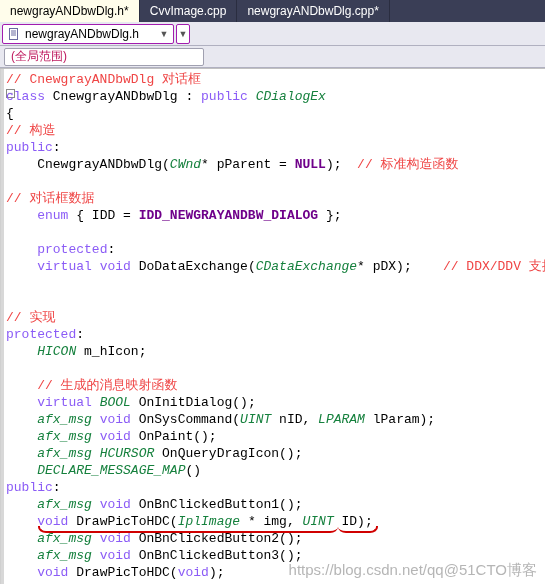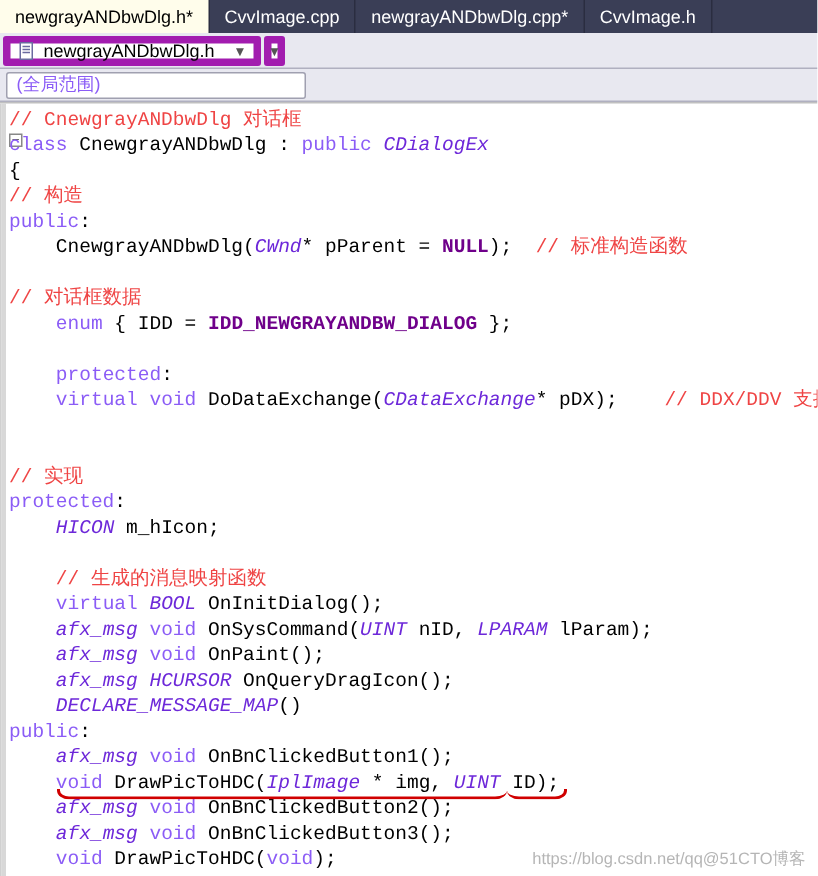--- a/index.html
+++ b/index.html
@@ -40,21 +40,21 @@
     background: #e8e8f0;
     height: 24px;
     border-bottom: 1px solid #b0b0c0;
     padding: 0 2px;
     gap: 2px;
   }
   .navcombo {
     display: flex;
     align-items: center;
     background: #fff;
-    border: 5px solid #a21caf;
+    border: 1px solid #a21caf;
     height: 20px;
     padding: 0 4px;
     border-radius: 2px;
   }
   .navcombo .ico { width: 14px; height: 14px; margin-right: 4px; }
   .navcombo .txt { flex: 1; white-space: nowrap; overflow: hidden; }
   .navcombo .drop { width: 10px; text-align: center; color: #555; font-size: 9px; }
   .navcombo.file { width: 172px; }
   .navcombo.split { width: 14px; padding:0; justify-content:center;}
   .navcombo.path { flex: 1; min-width: 0; }
@@ -68,21 +68,21 @@
   }
   .scopecombo {
     background: #fff;
     border: 1px solid #a0a0b0;
     height: 18px;
     display: flex;
     align-items: center;
     padding: 0 6px;
     border-radius: 2px;
     width: 200px;
-    color: #8b5cf6;
+    color: #be185d;
   }
   .editor {
     display: flex;
     height: calc(100% - 68px);
     border-top: 1px solid #c0c0c0;
   }
   .gutter {
     width: 22px;
     background: #f0f0f0;
     border-right: 1px solid #d0d0d0;
@@ -106,51 +106,50 @@
     font-family: Consolas, "Courier New", monospace;
     font-size: 13px;
     line-height: 17px;
     white-space: pre;
     color: #000;
     position: relative;
     border-left: 3px solid #d8d8d8;
   }
   .c-comment { color: #ef4444; }
   .c-keyword { color: #8b5cf6; }
-  .c-type    { color: #6d28d9; font-style: italic; }
+  .c-type    { color: #15803d; font-style: italic; }
   .c-macro   { color: #6F008A; font-weight: bold; }
   .redline {
     position: absolute;
     border-bottom: 2px solid #d00000;
     height: 7px;
     border-radius: 0 0 8px 8px / 0 0 6px 6px;
   }
   .redline.l { left: 34px; width: 300px; top: 416px; border-left: 2px solid #d00000; }
   .redline.r { left: 334px; width: 40px; top: 416px; border-right: 2px solid #d00000; }
   .watermark {
     position: absolute;
     right: 8px;
     bottom: 4px;
     color: rgba(120,120,120,0.55);
-    font-size: 11px;
+    font-size: 15px;
     font-family: sans-serif;
     pointer-events: none;
   }
   svg.ico path { fill: none; stroke: #555; stroke-width: 1.4; }
   svg.ico.doc rect { fill:#fff; stroke:#6a6aa0;}
   svg.ico.doc line { stroke:#6a6aa0;}
 </style>
 </head>
 <body>
 
 <div class="tabs" id="tabbar">
     <div class="tab active">newgrayANDbwDlg.h*</div>
     <div class="tab">CvvImage.cpp</div>
     <div class="tab">newgrayANDbwDlg.cpp*</div>
-    <div class="tab">CvvImage.h</div>
   </div>
 
 <div class="navbar">
   <div class="navcombo file">
     <svg class="ico doc" viewBox="0 0 14 14">
         <rect x="2.5" y="1.5" width="8" height="11"></rect>
         <line x1="4" y1="4" x2="9" y2="4"></line>
         <line x1="4" y1="6" x2="9" y2="6"></line>
         <line x1="4" y1="8" x2="9" y2="8"></line>
       </svg>

